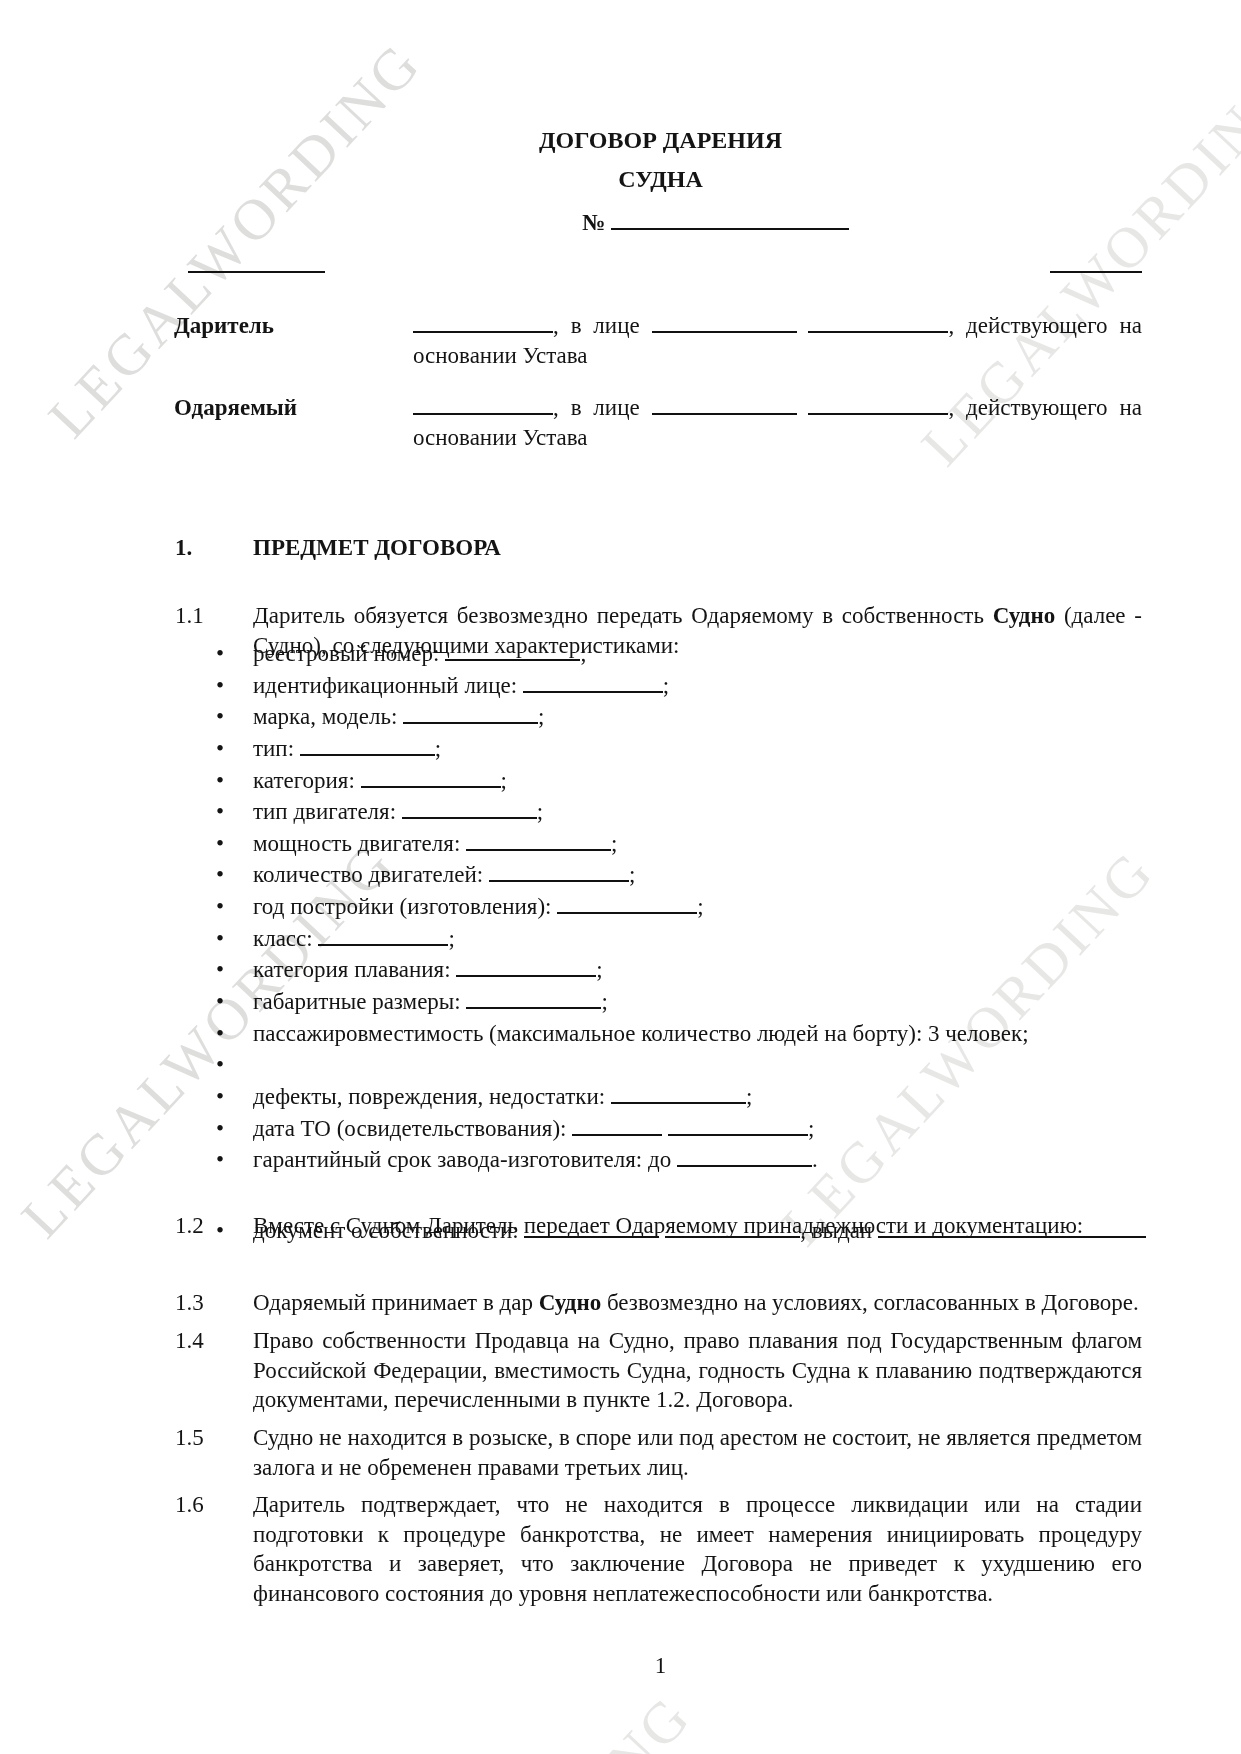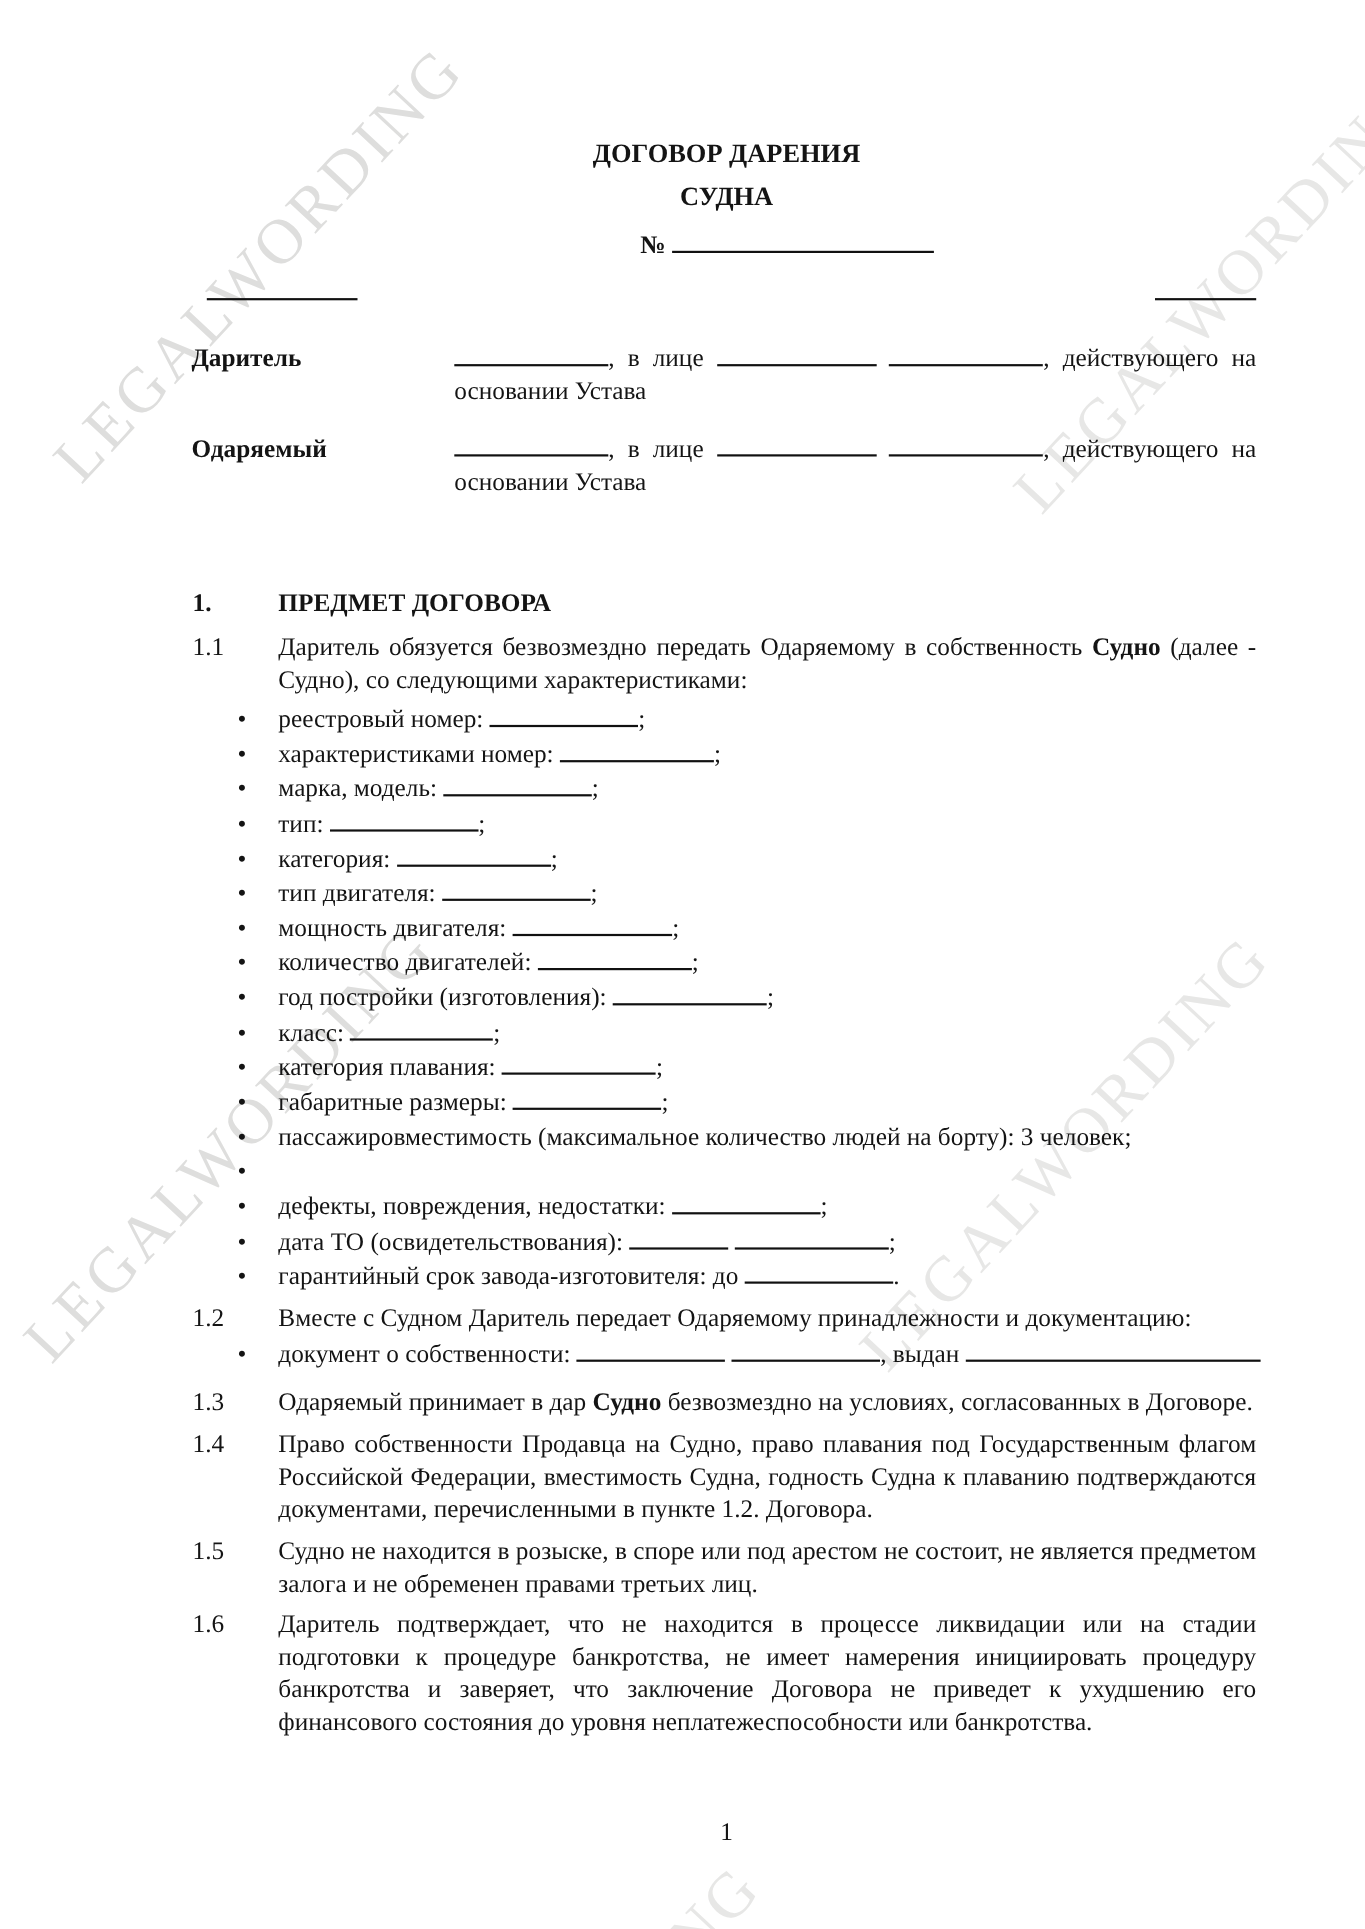--- a/index.html
+++ b/index.html
@@ -51,21 +51,21 @@
   .plabel{position:absolute;left:174px;font-weight:bold;}
   .pvalue{position:absolute;left:413px;width:729px;text-align:justify;}
   .p1{top:311px;}
   .p2{top:393px;}
   
   .intro{position:absolute;left:179px;top:464px;width:963px;text-align:justify;}
   
   .secheader{position:absolute;left:253px;top:533px;font-weight:bold;}
   .snum{position:absolute;left:-78px;top:0;}
   
-  .clause{position:absolute;left:253px;width:889px;text-align:justify;}
+  .clause{position:absolute;left:253px;width:889px;text-align:justify;margin-top:28px;}
   .c11{top:573px;}
   .c12{top:1183px;}
   .c13{top:1260px;}
   .c14{top:1298px;}
   .c15{top:1395px;}
   .c16{top:1462px;}
   .cnum{position:absolute;left:-78px;top:0;}
   
   .bullets{position:absolute;left:0;top:638px;width:1241px;}
   .brow{position:relative;height:31.65px;line-height:31.65px;white-space:nowrap;}
@@ -110,21 +110,21 @@
     <span><span>Даритель обязуется безвозмездно передать Одаряемому в собственность </span><span class="bold">Судно</span><span> (далее - Судно), со следующими характеристиками:</span></span>
   </div>
 
   <div class="bullets" id="vessel-bullets">
       <div class="brow">
         <span class="dot">•</span>
         <span class="btxt"><span>реестровый номер: </span><span class="bl" style="width: 135px;"></span><span>;</span></span>
       </div>
       <div class="brow">
         <span class="dot">•</span>
-        <span class="btxt"><span>характеристиками номер: </span><span class="bl" style="width: 140px;"></span><span>;</span></span>
+        <span class="btxt"><span>идентификационный лице: </span><span class="bl" style="width: 140px;"></span><span>;</span></span>
       </div>
       <div class="brow">
         <span class="dot">•</span>
         <span class="btxt"><span>марка, модель: </span><span class="bl" style="width: 135px;"></span><span>;</span></span>
       </div>
       <div class="brow">
         <span class="dot">•</span>
         <span class="btxt"><span>тип: </span><span class="bl" style="width: 135px;"></span><span>;</span></span>
       </div>
       <div class="brow">

